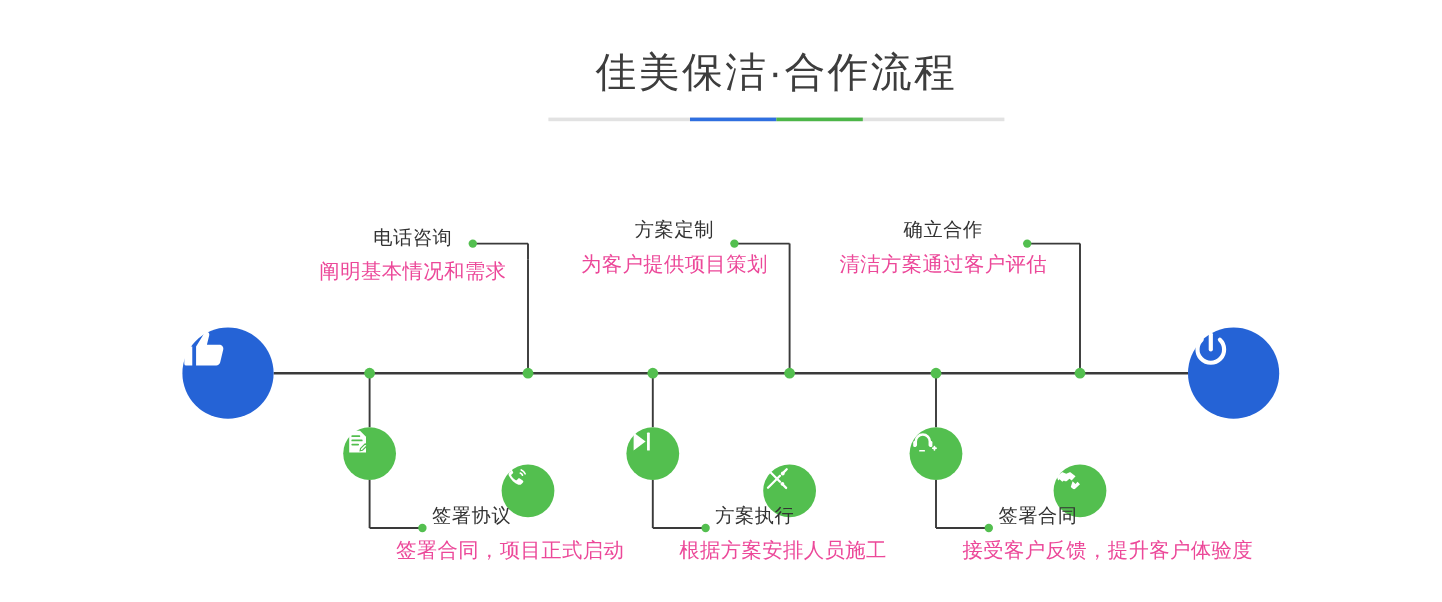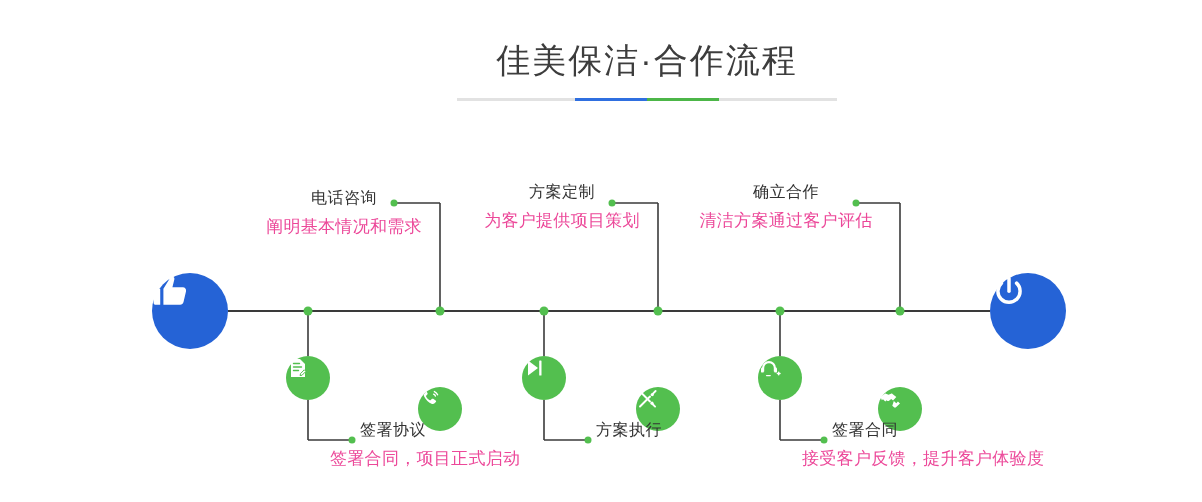--- a/index.html
+++ b/index.html
@@ -197,20 +197,21 @@
   </div>
 
   <div class="node-circle" style="left:522px;top:206px;">
     <svg width="24" height="24" viewBox="0 0 24 24" fill="#ffffff">
       <path d="M6 4.5 16 12 6 19.5z"></path>
       <rect x="17.2" y="4.5" width="2.3" height="15" rx="0.6"></rect>
     </svg>
   </div>
   <div class="lbl down" style="left:496px;top:270px;width:220px;">
     <div class="t" style="text-align:left;padding-left:100px;">方案执行</div>
+    <div class="d" style="text-align:left;padding-left:70px;">根据方案安排人员施工</div>
   </div>
 
   <div class="node-circle" style="left:758px;top:206px;">
     <svg width="24" height="24" viewBox="0 0 24 24" fill="#ffffff">
       <path d="M4 12a7 7 0 0 1 14 0v3.5h-2.2V12a4.8 4.8 0 0 0-9.6 0v3.5H4z"></path>
       <rect x="3" y="11.6" width="2.8" height="5" rx="1.2"></rect>
       <rect x="16.2" y="11.6" width="2.8" height="5" rx="1.2"></rect>
       <path d="M19.4 17.5h2.6M20.7 16.2v2.6" stroke="#ffffff" stroke-width="1.5" stroke-linecap="round"></path>
       <path d="M8.6 19.6h3.6" stroke="#ffffff" stroke-width="1.4" stroke-linecap="round"></path>
     </svg>

